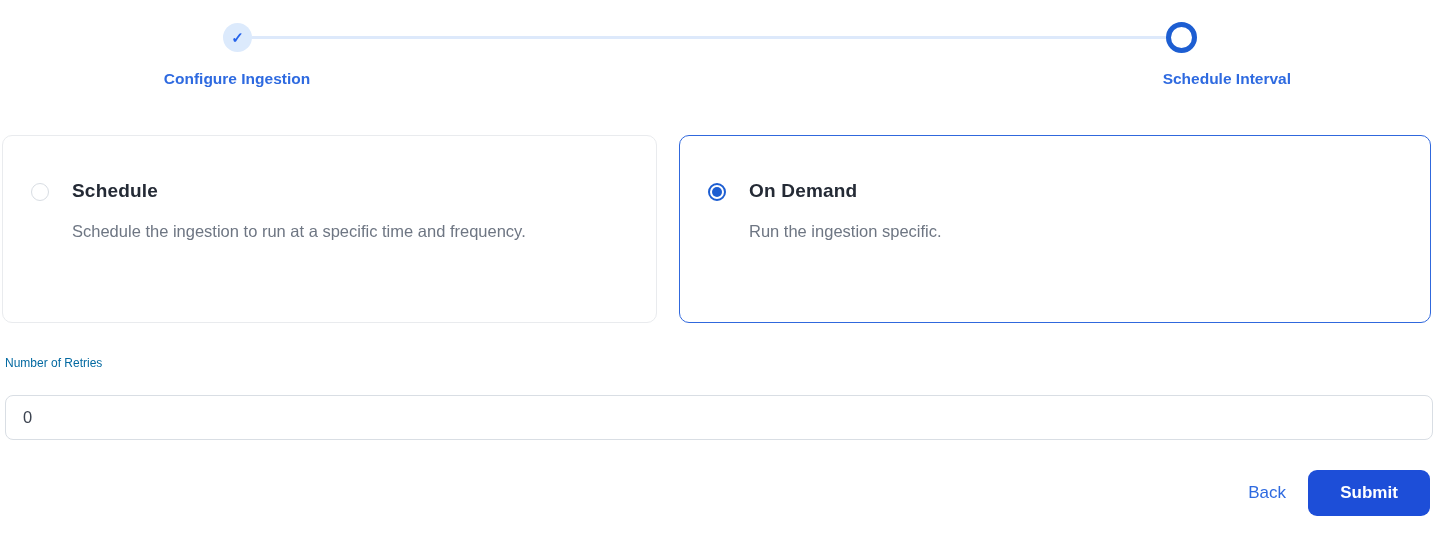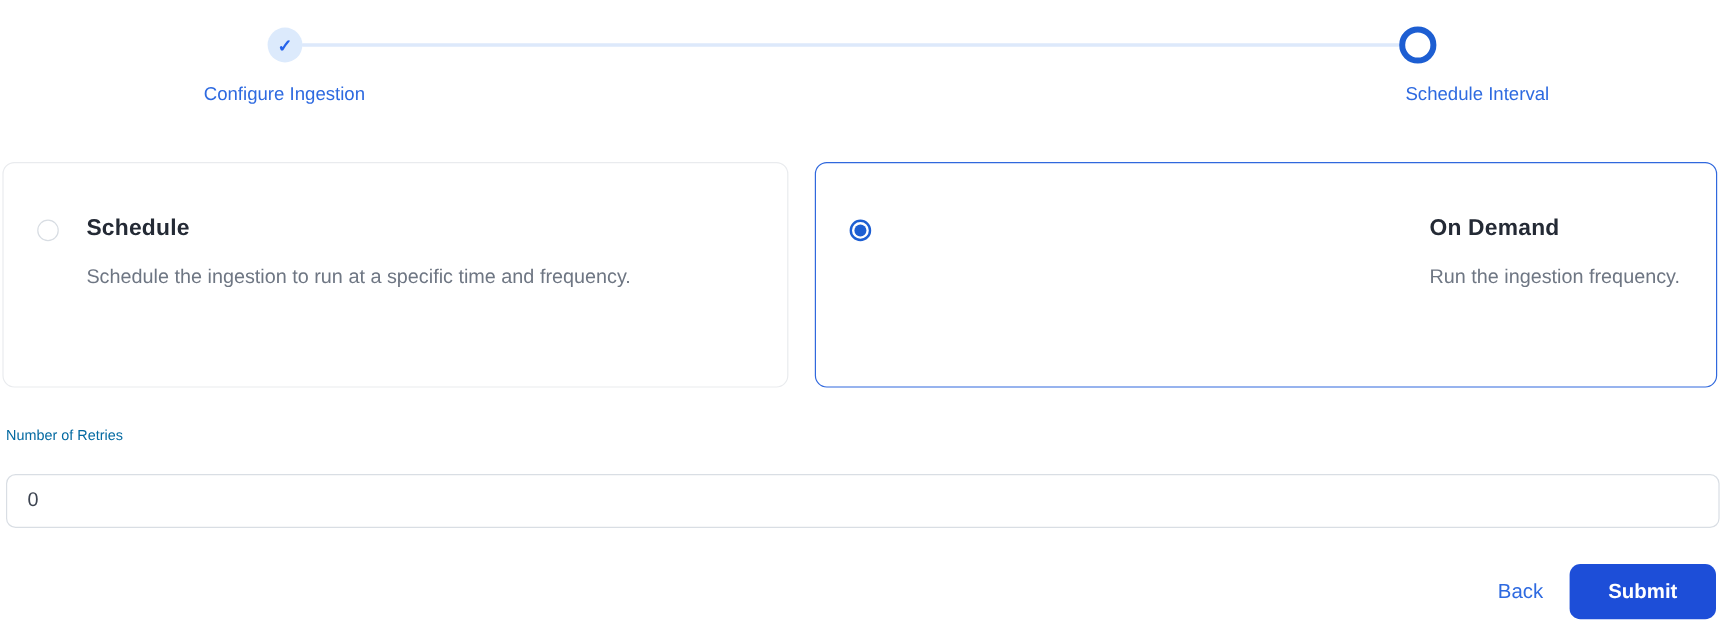--- a/index.html
+++ b/index.html
@@ -19,38 +19,38 @@
     border-radius:50%; background:#dceafc; color:#2563eb;
     display:flex; align-items:center; justify-content:center;
     font-size:15px; font-weight:700;
   }
   .step-active {
     position:absolute; left:1166px; top:22px; width:31px; height:31px;
     border:5.5px solid #1d5ed2; border-radius:50%; background:#ffffff;
   }
   .step-label {
     position:absolute; top:70px; width:220px; text-align:center;
-    font-size:15.5px; font-weight:400; color:#2e6ae0; cursor:pointer;
+    font-size:15.5px; font-weight:700; color:#2e6ae0; cursor:pointer;
   }
   .step-label.first  { left:127px; }
   .step-label.second { left:1071px;text-align:right; }
 
   
   .cards {
     position:absolute; top:135px; left:2px; width:1429px;
     display:flex; gap:22px;
   }
   .card {
     height:188px; background:#ffffff; border:1px solid #e9ebee;
     border-radius:10px; padding:44px 30px 0 28px; display:flex;
     cursor:pointer;
   }
   .card.first { width:655px; }
   .card.second { flex:1; }
-  .card.selected { border:1.5px solid #3068dd;justify-content:space-between; }
+  .card.selected { border:1.5px solid #3068dd; }
 
   .radio { width:18px; height:18px; border-radius:50%; margin-top:3px; flex:none; }
   .radio.off { border:1.5px solid #d8dde3; background:#fff; }
   .radio.on  {
     border:2px solid #1d5ed2; background:#fff;
     display:flex; align-items:center; justify-content:center;
   }
   .radio.on::after {
     content:""; width:10px; height:10px; border-radius:50%; background:#1d5ed2;
   }
@@ -108,21 +108,21 @@
     <div class="card-content">
       <div class="card-title">Schedule</div>
       <div class="card-desc narrow">Schedule the ingestion to run at a specific time and frequency.</div>
     </div>
   </div>
 
   <div class="card second selected">
     <div class="radio on"></div>
     <div class="card-content">
       <div class="card-title">On Demand</div>
-      <div class="card-desc">Run the ingestion frequency.</div>
+      <div class="card-desc">Run the ingestion specific.</div>
     </div>
   </div>
 
 </div>
 
 <div class="retries-label">Number of Retries</div>
 <input class="retries-input" type="text" value="0" style="">
 
 <div class="footer">
   <span class="back-link">Back</span>

